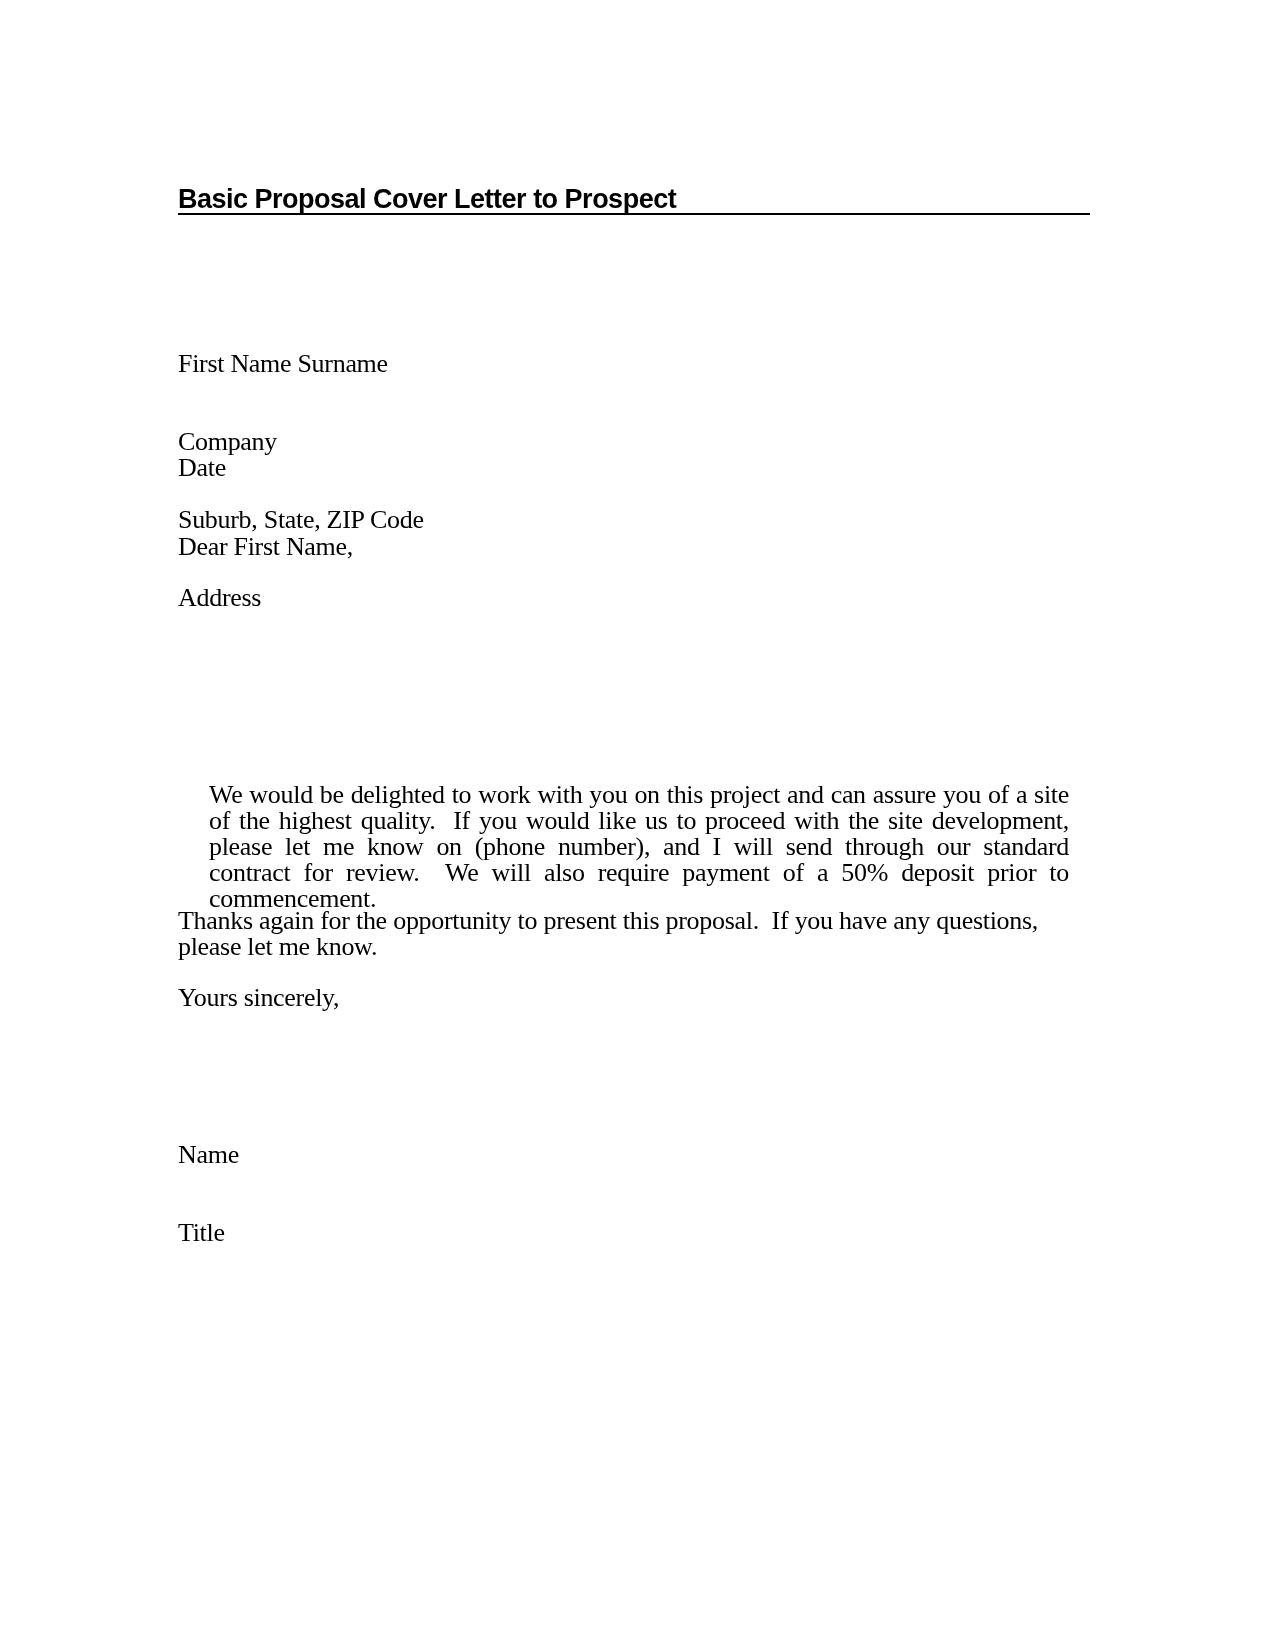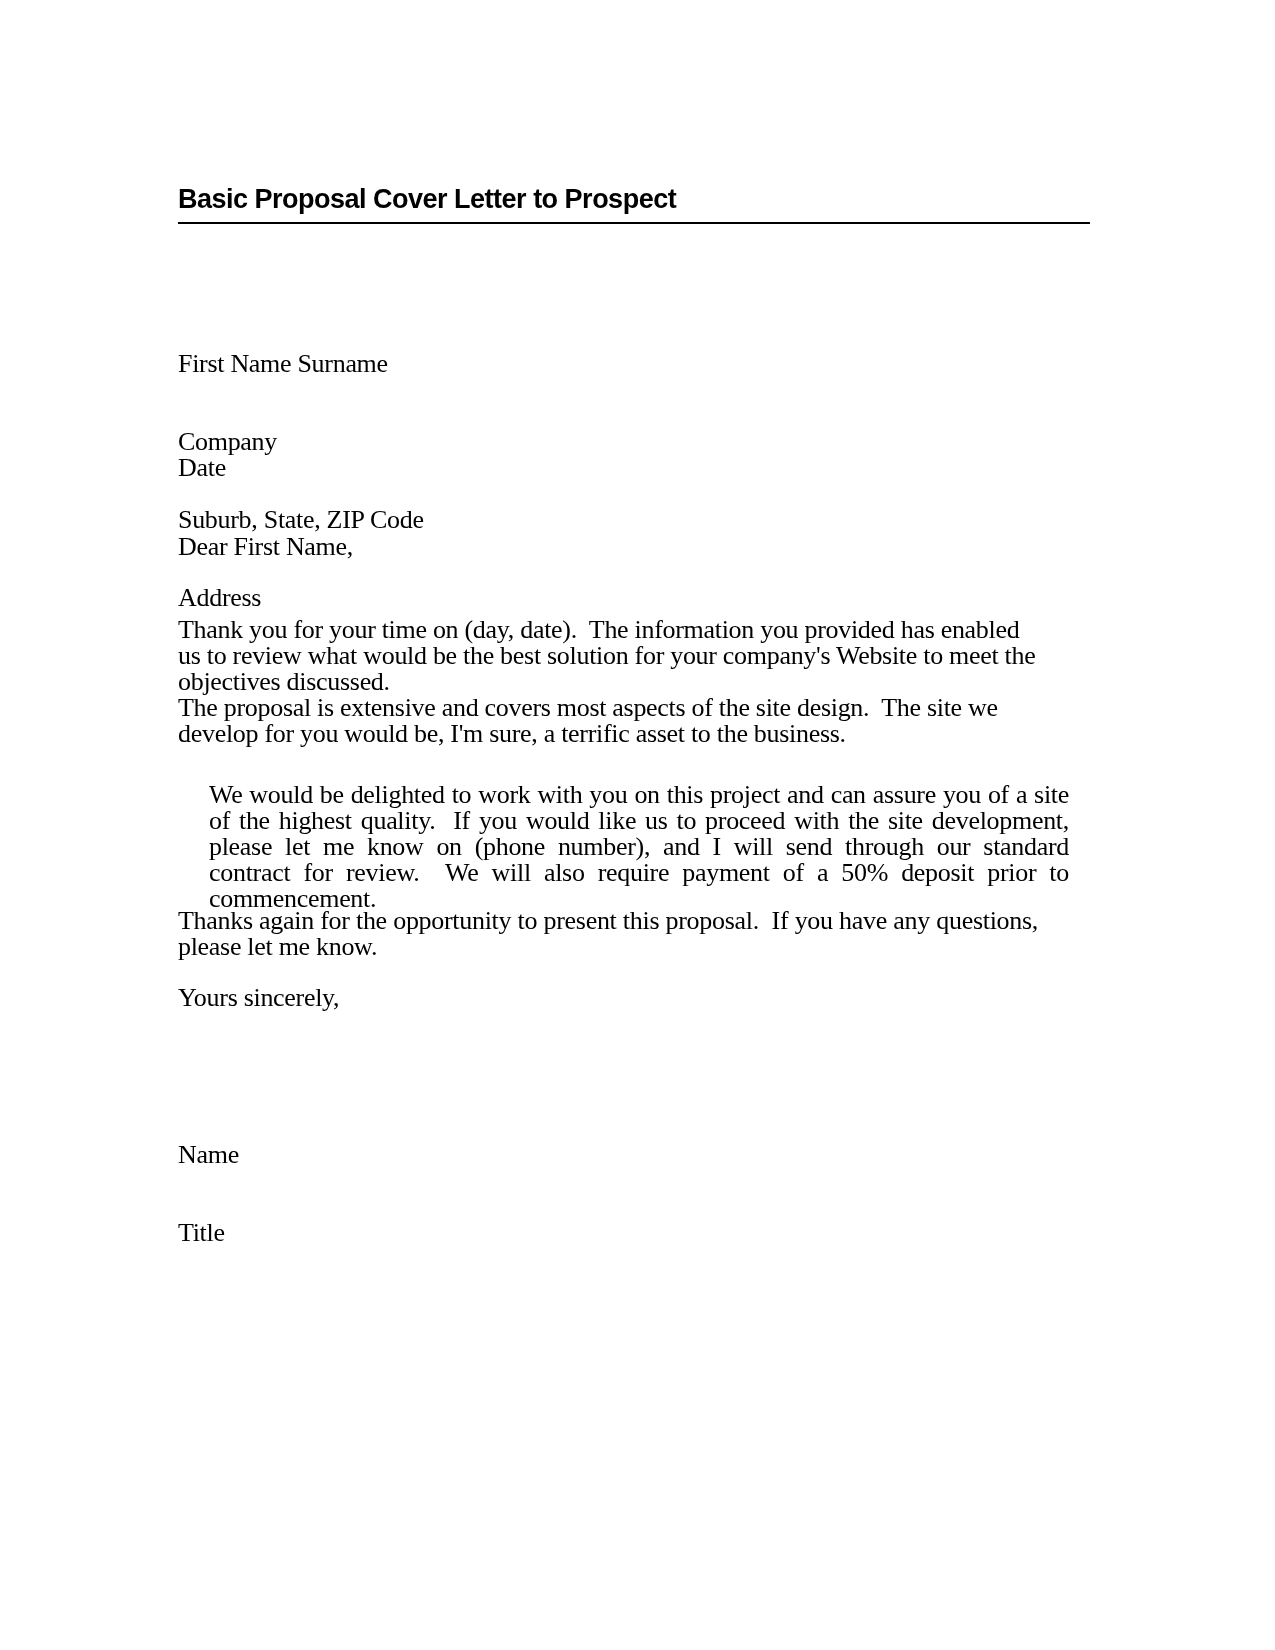--- a/index.html
+++ b/index.html
@@ -20,21 +20,20 @@
     position: absolute;
     left: 178px;
     top: 168px;
     width: 912px;
     font-family: "Liberation Sans", sans-serif;
     font-weight: bold;
     font-size: 27px;
     letter-spacing: -0.5px;
     color: #000000;
     border-bottom: 2px solid #000000;
-    padding-bottom: 9px;
     line-height: 1.0;
   }
   .block {
     position: absolute;
     left: 178px;
     width: 860px;
     font-size: 26px;
     line-height: 26px;
     letter-spacing: -0.3px;
     color: #000000;
@@ -62,23 +61,21 @@
     <span class="line">First Name Surname</span>
     <span class="line">Company</span>
     <span class="line">Suburb, State, ZIP Code</span>
     <span class="line">Address</span>
   </div>
 
   <div class="block date-line">Date</div>
 
   <div class="block salutation">Dear First Name,</div>
 
-  <p class="block para-1">Thank you for your time on (day, date).  The information you provided has enabled us to review what would be the best solution for your company's Website to meet the objectives discussed.</p>
 
-  <p class="block para-2">The proposal is extensive and covers most aspects of the site design.  The site we develop for you would be, I'm sure, a terrific asset to the business.</p>
 
   <p class="block para-3">We would be delighted to work with you on this project and can assure you of a site of the highest quality.  If you would like us to proceed with the site development, please let me know on (phone number), and I will send through our standard contract for review.  We will also require payment of a 50% deposit prior to commencement.</p>
 
   <p class="block para-4">Thanks again for the opportunity to present this proposal.  If you have any questions, please let me know.</p>
 
   <div class="block closing">Yours sincerely,</div>
 
   <div class="block signature-block">
     <span class="line">Name</span>
     <span class="line">Title</span>

